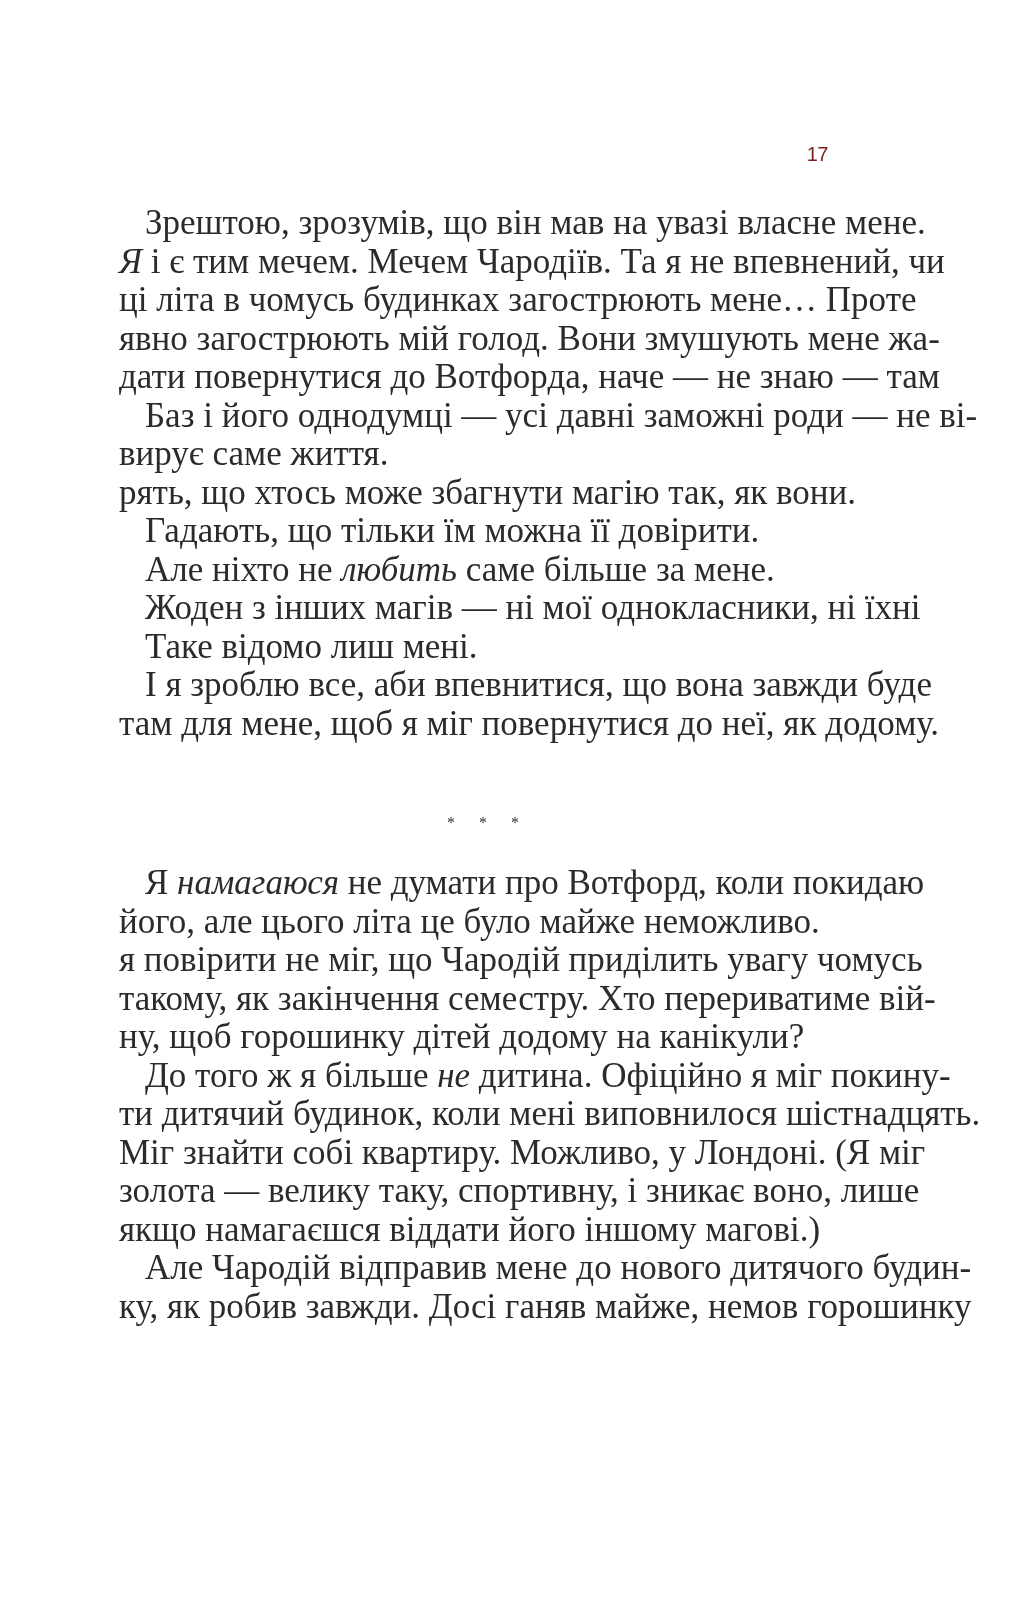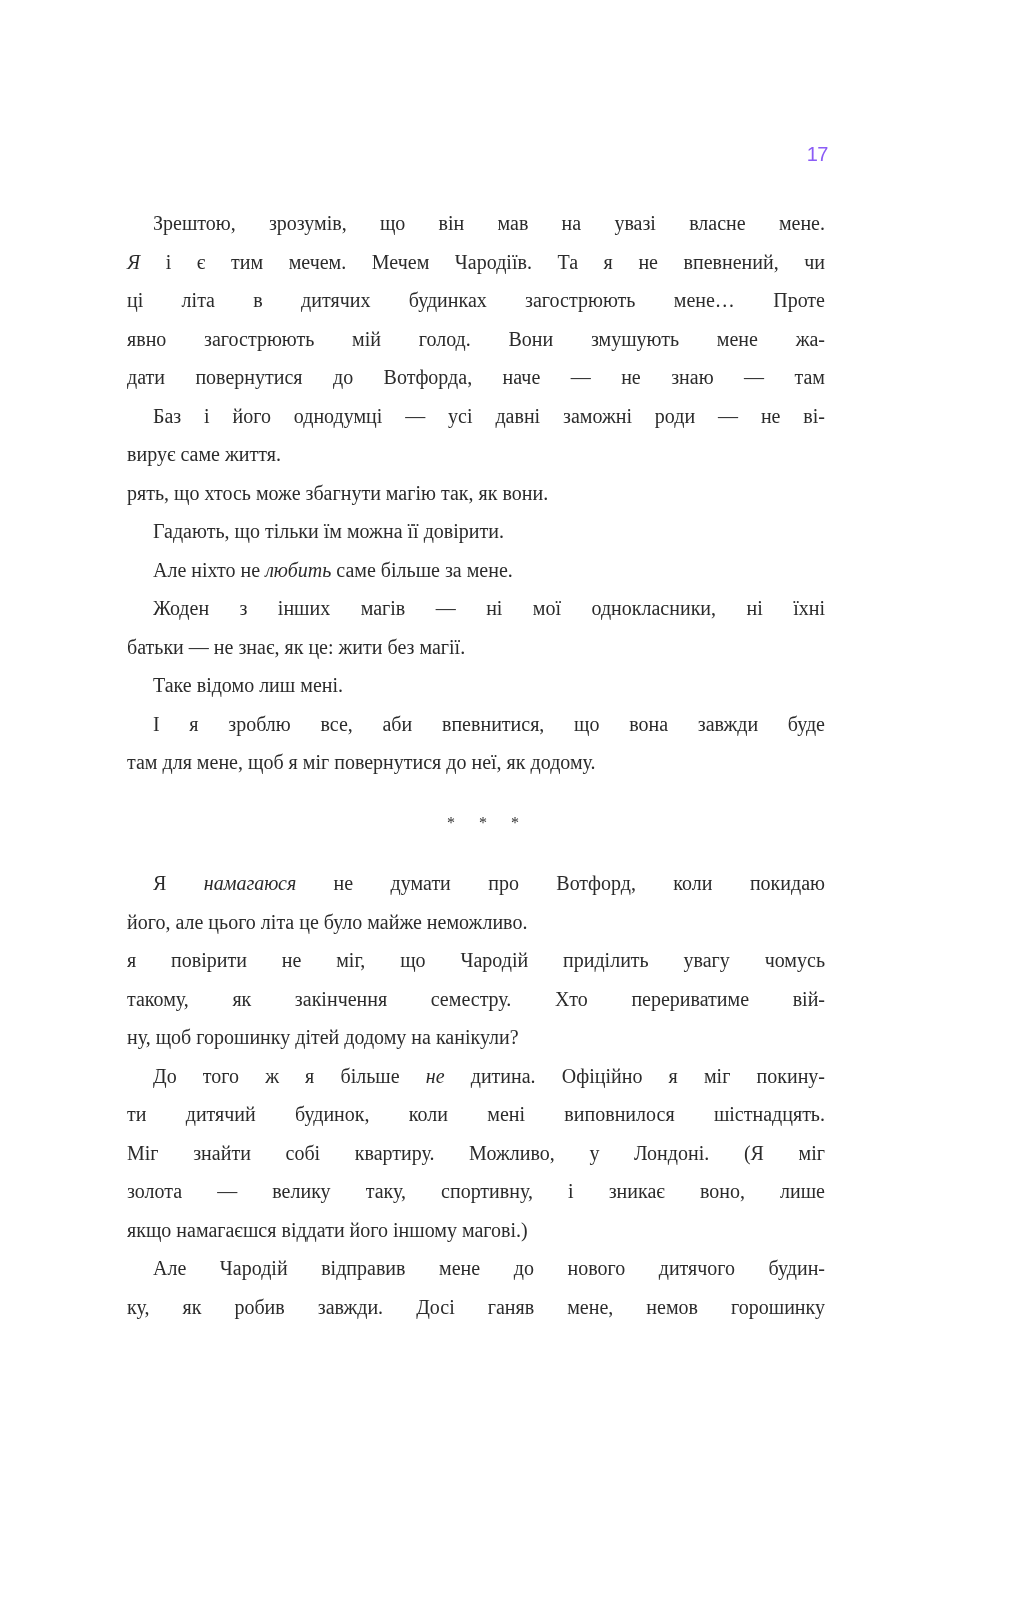--- a/index.html
+++ b/index.html
@@ -14,28 +14,28 @@
       overflow: hidden;
       font-family: "Liberation Serif", "DejaVu Serif", serif;
       color: #2b2b2b;
     }
     .page-number {
       position: absolute;
       top: 143px;
       right: 196px;
       font-family: "Liberation Sans", "DejaVu Sans", sans-serif;
       font-size: 20px;
-      color: #8b5cf6;
+      color: #7f1d1d;
       letter-spacing: -0.5px;
     }
     .text-block {
       position: absolute;
-      left: 153px;
+      left: 145px;
       width: 672px;
-      font-size: 20px;
+      font-size: 35px;
       line-height: 38.5px;
     }
     .block-1 { top: 204px; }
     .block-2 { top: 864px; }
     .line {
       display: block;
       white-space: nowrap;
       text-align: justify;
       text-align-last: justify;
       height: 38.5px;
@@ -56,43 +56,42 @@
     em { font-style: italic; }
   </style>
 </head>
 <body>
 
 <div class="page-number">17</div>
 
 <div class="text-block block-1" id="section1">
     <div class="line" style="padding-left: 0px; text-indent: 0px; margin-left: 0px;">Зрештою, зрозумів, що він мав на увазі власне мене.</div>
     <div class="line" style="margin-left: -26px; width: calc(100% + 26px);"><em>Я</em><span> і є тим мечем. Мечем Чародіїв. Та я не впевнений, чи</span></div>
-    <div class="line" style="margin-left: -26px; width: calc(100% + 26px);">ці літа в дитячих будинках загострюють мене… Проте</div>
+    <div class="line" style="margin-left: -26px; width: calc(100% + 26px);">ці літа в чомусь будинках загострюють мене… Проте</div>
     <div class="line" style="margin-left: -26px; width: calc(100% + 26px);">явно загострюють мій голод. Вони змушують мене жа-</div>
     <div class="line" style="margin-left: -26px; width: calc(100% + 26px);">дати повернутися до Вотфорда, наче — не знаю — там</div>
     <div class="line" style="padding-left: 0px; text-indent: 0px; margin-left: 0px;">Баз і його однодумці — усі давні заможні роди — не ві-</div>
     <div class="line last" style="margin-left: -26px; width: calc(100% + 26px);">вирує саме життя.</div>
     <div class="line last" style="margin-left: -26px; width: calc(100% + 26px);">рять, що хтось може збагнути магію так, як вони.</div>
     <div class="line last" style="padding-left: 0px; text-indent: 0px; margin-left: 0px;">Гадають, що тільки їм можна її довірити.</div>
     <div class="line last" style="padding-left: 0px; text-indent: 0px; margin-left: 0px;"><span>Але ніхто не </span><em>любить</em><span> саме більше за мене.</span></div>
     <div class="line" style="padding-left: 0px; text-indent: 0px; margin-left: 0px;">Жоден з інших магів — ні мої однокласники, ні їхні</div>
-    <div class="line last" style="margin-left: -26px; width: calc(100% + 26px);">батьки — не знає, як це: жити без магії.</div>
     <div class="line last" style="padding-left: 0px; text-indent: 0px; margin-left: 0px;">Таке відомо лиш мені.</div>
     <div class="line" style="padding-left: 0px; text-indent: 0px; margin-left: 0px;">І я зроблю все, аби впевнитися, що вона завжди буде</div>
     <div class="line last" style="margin-left: -26px; width: calc(100% + 26px);">там для мене, щоб я міг повернутися до неї, як додому.</div>
   </div>
 
 <div class="separator">* * *</div>
 
 <div class="text-block block-2" id="section2">
     <div class="line" style="padding-left: 0px; text-indent: 0px; margin-left: 0px;"><span>Я </span><em>намагаюся</em><span> не думати про Вотфорд, коли покидаю</span></div>
     <div class="line last" style="margin-left: -26px; width: calc(100% + 26px);">його, але цього літа це було майже неможливо.</div>
     <div class="line" style="margin-left: -26px; width: calc(100% + 26px);">я повірити не міг, що Чародій приділить увагу чомусь</div>
     <div class="line" style="margin-left: -26px; width: calc(100% + 26px);">такому, як закінчення семестру. Хто перериватиме вій-</div>
     <div class="line last" style="margin-left: -26px; width: calc(100% + 26px);">ну, щоб горошинку дітей додому на канікули?</div>
     <div class="line" style="padding-left: 0px; text-indent: 0px; margin-left: 0px;"><span>До того ж я більше </span><em>не</em><span> дитина. Офіційно я міг покину-</span></div>
     <div class="line" style="margin-left: -26px; width: calc(100% + 26px);">ти дитячий будинок, коли мені виповнилося шістнадцять.</div>
     <div class="line" style="margin-left: -26px; width: calc(100% + 26px);">Міг знайти собі квартиру. Можливо, у Лондоні. (Я міг</div>
     <div class="line" style="margin-left: -26px; width: calc(100% + 26px);">золота — велику таку, спортивну, і зникає воно, лише</div>
     <div class="line last" style="margin-left: -26px; width: calc(100% + 26px);">якщо намагаєшся віддати його іншому магові.)</div>
     <div class="line" style="padding-left: 0px; text-indent: 0px; margin-left: 0px;">Але Чародій відправив мене до нового дитячого будин-</div>
-    <div class="line" style="margin-left: -26px; width: calc(100% + 26px);">ку, як робив завжди. Досі ганяв мене, немов горошинку</div>
+    <div class="line" style="margin-left: -26px; width: calc(100% + 26px);">ку, як робив завжди. Досі ганяв майже, немов горошинку</div>
   </div>
 
 </body></html>

